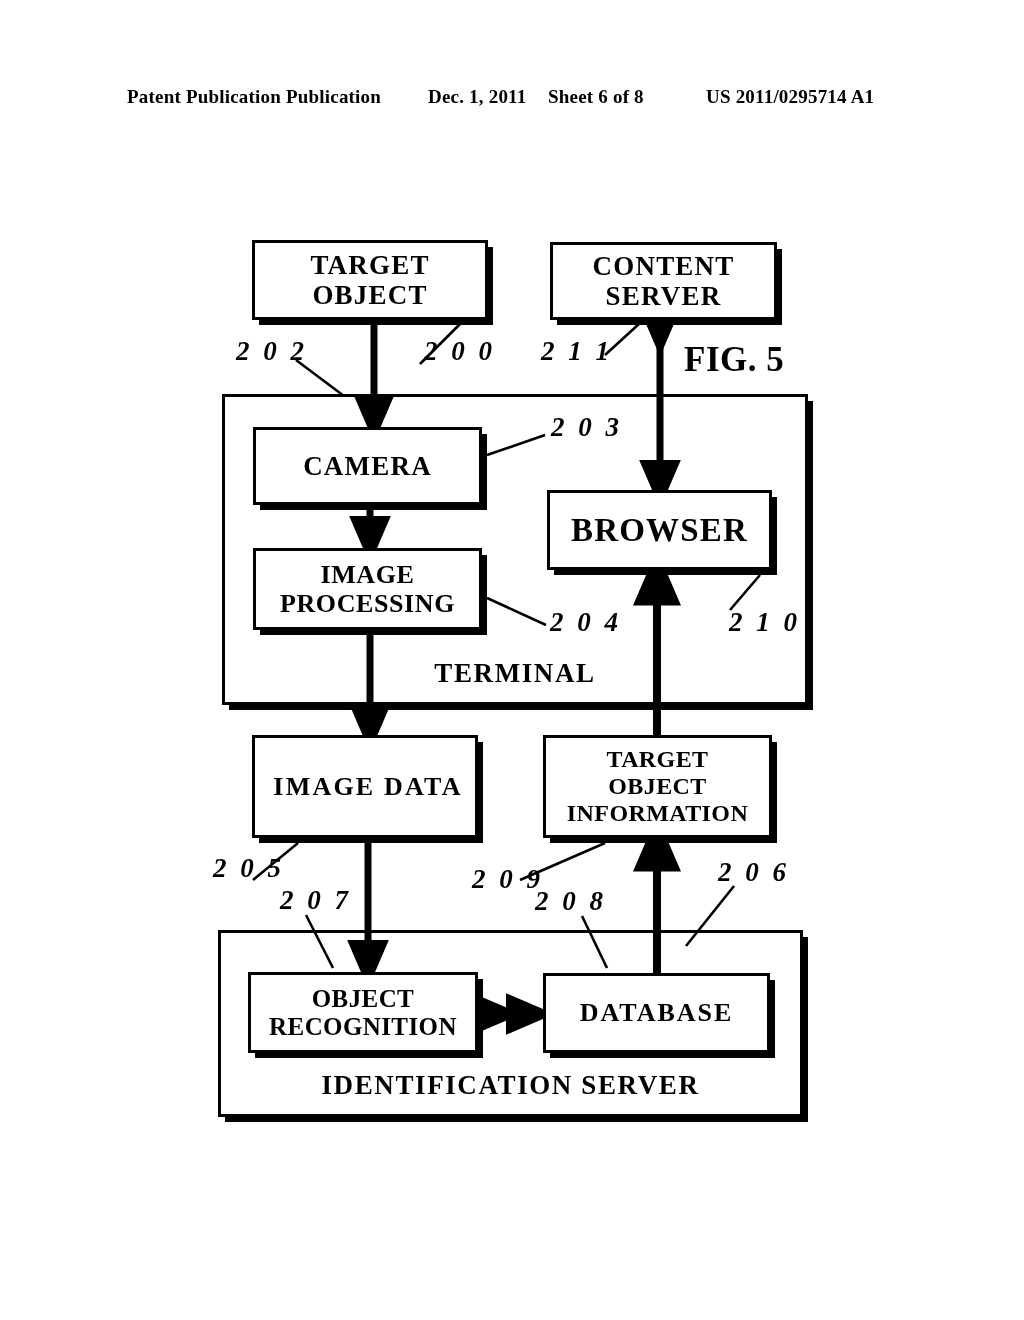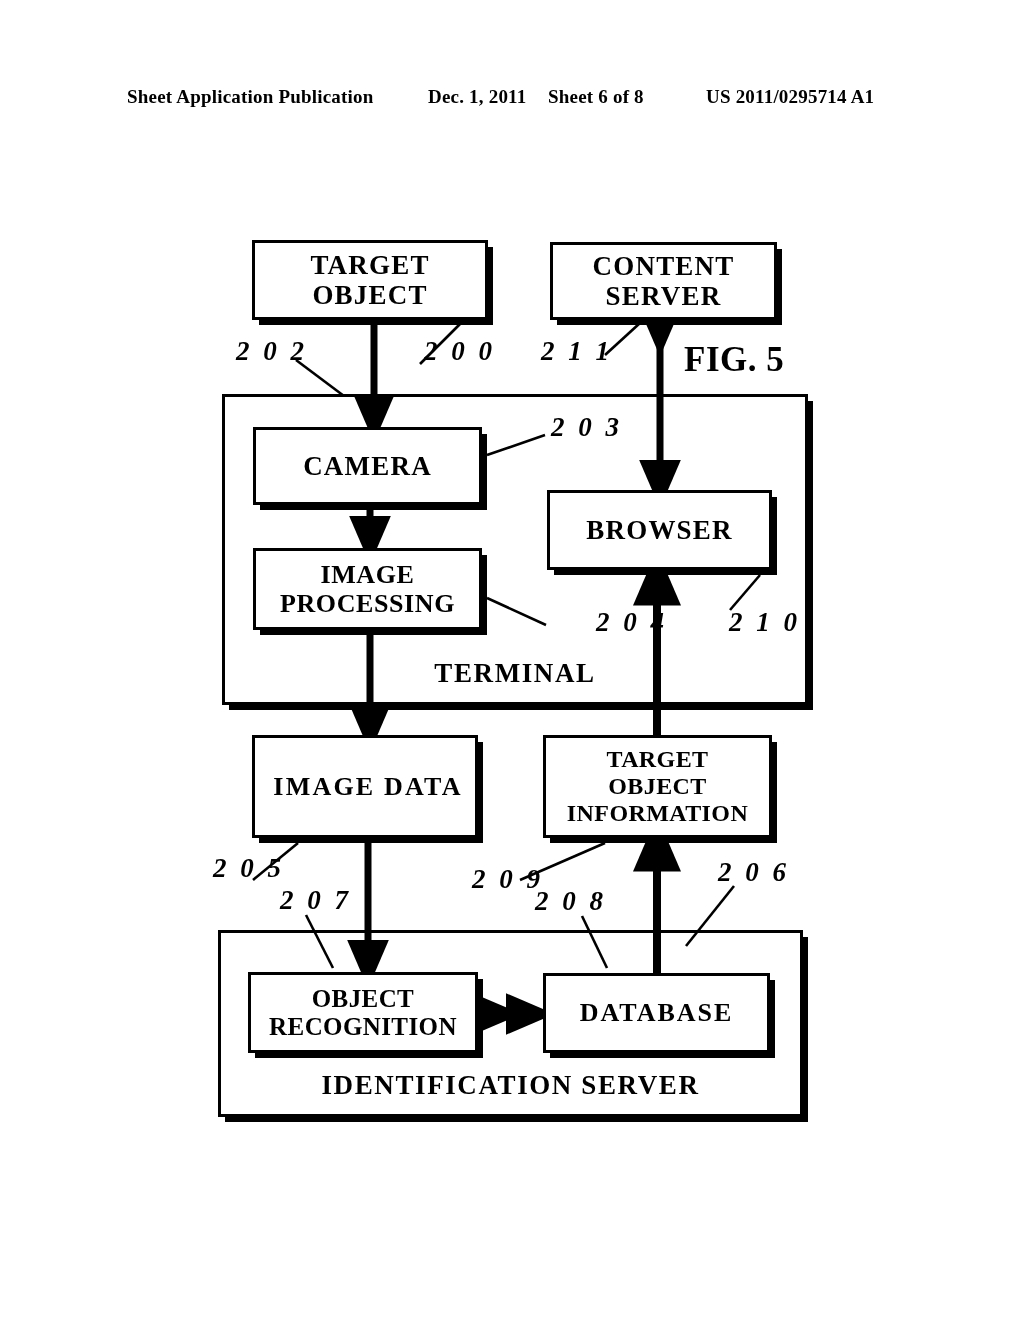--- a/index.html
+++ b/index.html
@@ -61,21 +61,21 @@
     letter-spacing: 1.2px;
     z-index: 5;
   }
   .node .label { display: block; padding: 0 4px; }
 
   
   #node-target-object   { left: 252px; top: 240px; width: 236px; height: 80px;  font-size: 27px; }
   #node-content-server  { left: 550px; top: 242px; width: 227px; height: 78px;  font-size: 27px; }
   #node-camera          { left: 253px; top: 427px; width: 229px; height: 78px;  font-size: 27px; text-align: right; }
   #node-image-processing{ left: 253px; top: 548px; width: 229px; height: 82px;  font-size: 26px; letter-spacing: 0.6px; }
-  #node-browser         { left: 547px; top: 490px; width: 225px; height: 80px;  font-size: 27px; }
+  #node-browser         { left: 547px; top: 490px; width: 225px; height: 80px;  font-size: 33px; }
   #node-image-data      { left: 252px; top: 735px; width: 226px; height: 103px; font-size: 26px; letter-spacing: 2.2px; padding-left: 6px; }
   #node-target-object-information { left: 543px; top: 735px; width: 229px; height: 103px; font-size: 24px; letter-spacing: 0.4px; }
   #node-object-recognition { left: 248px; top: 972px; width: 230px; height: 81px; font-size: 25px; letter-spacing: 0.4px; }
   #node-database        { left: 543px; top: 973px; width: 227px; height: 80px;  font-size: 26px; letter-spacing: 2px; }
 
   
   .group {
     position: absolute;
     box-sizing: border-box;
     background: transparent;
@@ -104,21 +104,21 @@
     font-size: 27px;
     letter-spacing: 3.5px;
     z-index: 7;
     white-space: nowrap;
     font-style: italic;
   }
   #ref-202 { left: 236px; top: 336px; }
   #ref-200 { left: 424px; top: 336px; }
   #ref-211 { left: 541px; top: 336px; }
   #ref-203 { left: 551px; top: 412px; }
-  #ref-204 { left: 550px; top: 607px; margin-left: 46px; }
+  #ref-204 { left: 550px; top: 607px; }
   #ref-210 { left: 729px; top: 607px; }
   #ref-205 { left: 213px; top: 853px; }
   #ref-207 { left: 280px; top: 885px; }
   #ref-209 { left: 464px; top: 864px; margin-left: 8px; }
   #ref-208 { left: 535px; top: 886px; }
   #ref-206 { left: 718px; top: 857px; }
 
   
   #fig-caption {
     position: absolute;
@@ -128,21 +128,21 @@
     font-size: 35px;
     letter-spacing: 0.5px;
     z-index: 7;
     white-space: nowrap;
   }
 </style>
 </head>
 <body>
 
 <div id="page-header">
-  <span class="hdr-pub">Sheet Application Publication</span>
+  <span class="hdr-pub">Patent Publication Publication</span>
   <span class="hdr-date">Dec. 1, 2011</span>
   <span class="hdr-sheet">Sheet 6 of 8</span>
   <span class="hdr-num">US 2011/0295714 A1</span>
 </div>
 
 <div id="figure">
 
   <svg width="1024" height="1320" viewBox="0 0 1024 1320" style="position:absolute;left:0;top:0;z-index:3;">
     <defs>
       <marker id="arrowhead" markerWidth="7" markerHeight="7" refX="3.2" refY="3.4" orient="auto" markerUnits="strokeWidth">

